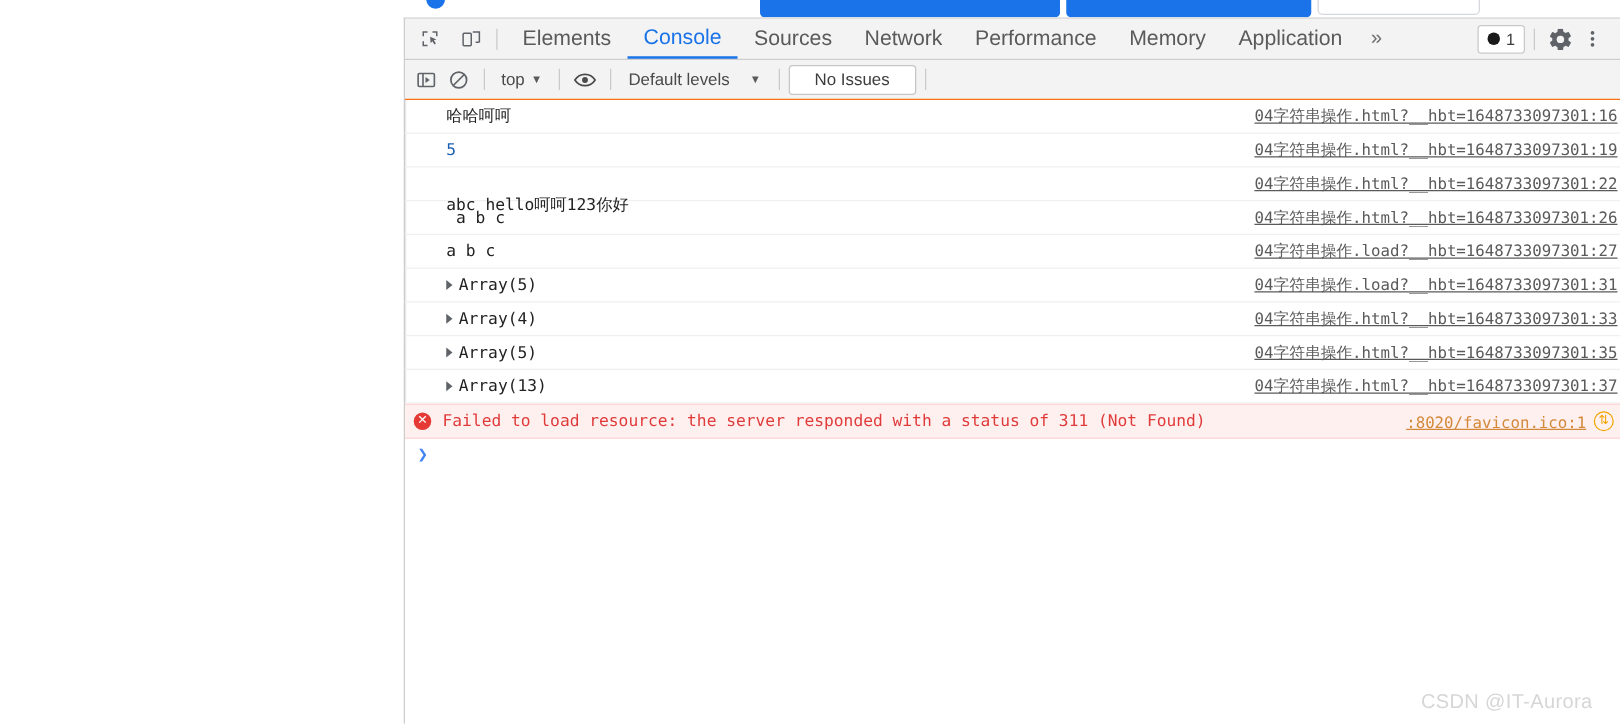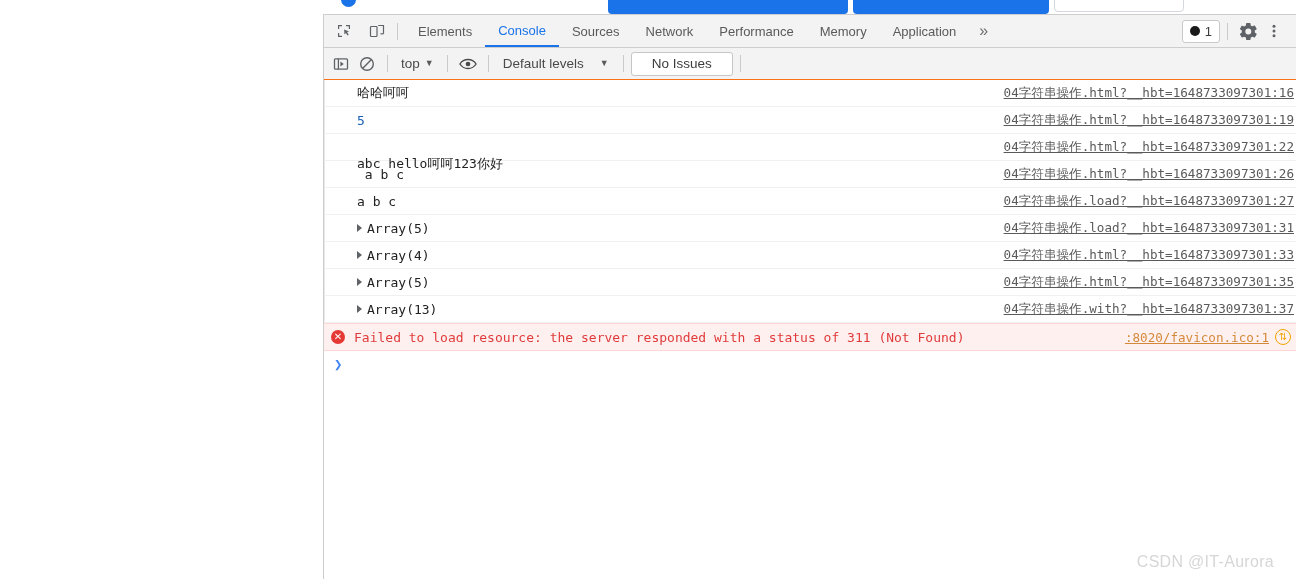--- a/index.html
+++ b/index.html
@@ -126,21 +126,21 @@
     width: 1px;
     height: 17px;
     background: #cacaca;
     margin: 0 7px;
   }
   .dt-tab {
     height: 32px;
     padding: 0 13px;
     display: flex;
     align-items: center;
-    font-size: 13px;
+    font-size: 17px;
     color: #5a5a5a;
     cursor: pointer;
     box-sizing: border-box;
     white-space: nowrap;
   }
   .dt-tab.active {
     color: #1a73e8;
     border-bottom: 2px solid #1a73e8;
   }
   #overflow-tabs {
@@ -510,21 +510,21 @@
           <span class="msg-link">04字符串操作.html?__hbt=1648733097301:33</span>
         </div>
         <div class="msg-row sidebar-rule">
           <span class="disclosure"></span>
           <span class="msg-text">Array(5)</span>
           <span class="msg-link">04字符串操作.html?__hbt=1648733097301:35</span>
         </div>
         <div class="msg-row sidebar-rule">
           <span class="disclosure"></span>
           <span class="msg-text">Array(13)</span>
-          <span class="msg-link">04字符串操作.with?__hbt=1648733097301:37</span>
+          <span class="msg-link">04字符串操作.html?__hbt=1648733097301:37</span>
         </div>
       </div>
 
     <div class="msg-row error">
       <span class="err-icon">✕</span>
       <span class="msg-text">Failed to load resource: the server responded with a status of 311 (Not Found)</span>
       <span class="msg-link">:8020/favicon.ico:1</span>
       <span class="err-badge">⇅</span>
     </div>
 

